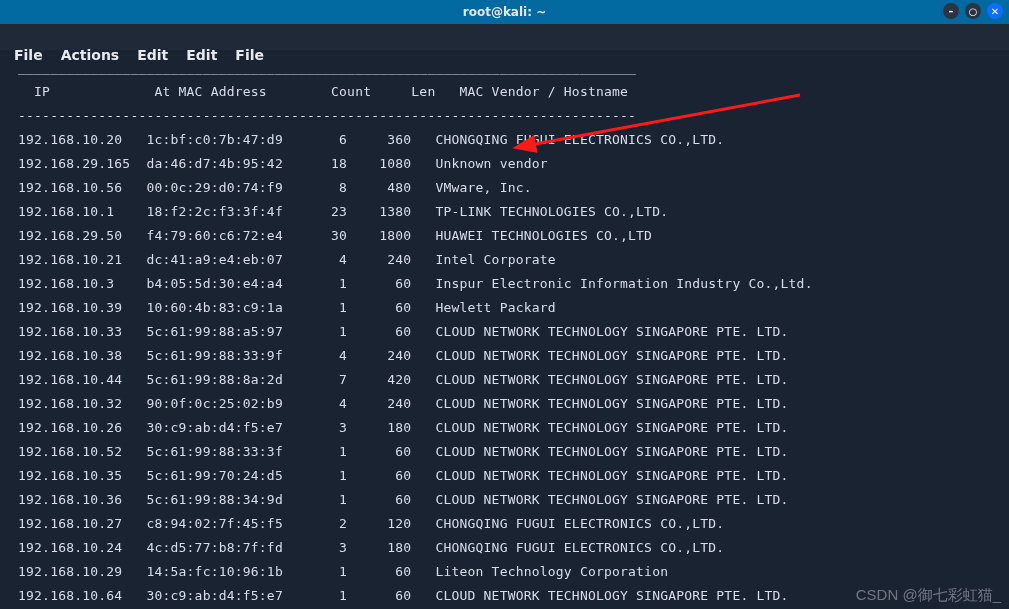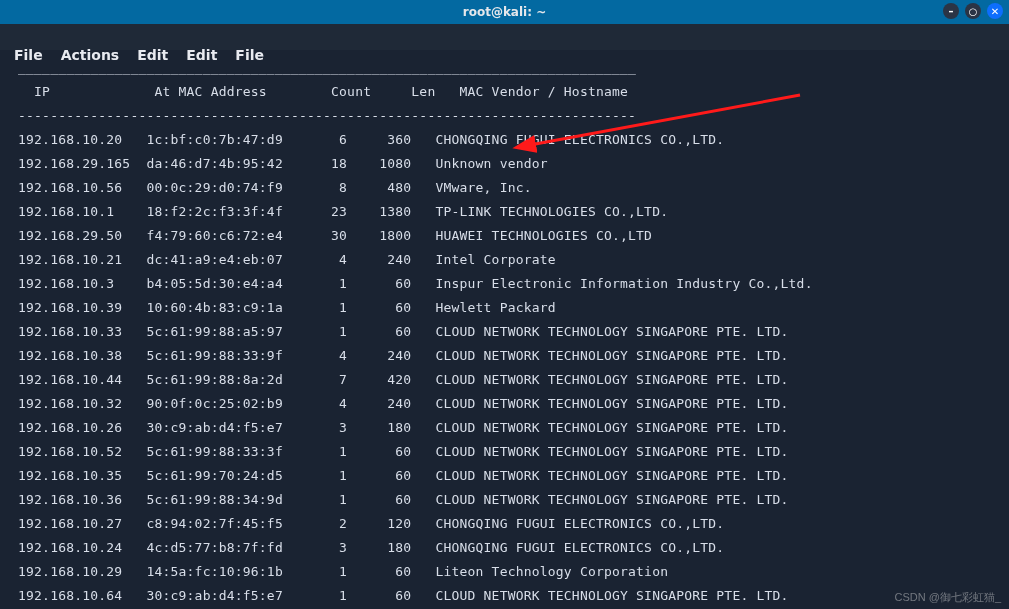--- a/index.html
+++ b/index.html
@@ -78,21 +78,21 @@
     height: 14px;
     background: #d8dee9;
     vertical-align: text-bottom;
   }
   .watermark {
     position: absolute;
     right: 8px;
     bottom: 4px;
     color: rgba(220,220,220,0.45);
     font-family: sans-serif;
-    font-size: 11px;
+    font-size: 15px;
   }
   .arrow {
     position: absolute;
     pointer-events: none;
   }
 </style>
 </head>
 <body>
 
 <div class="titlebar">

